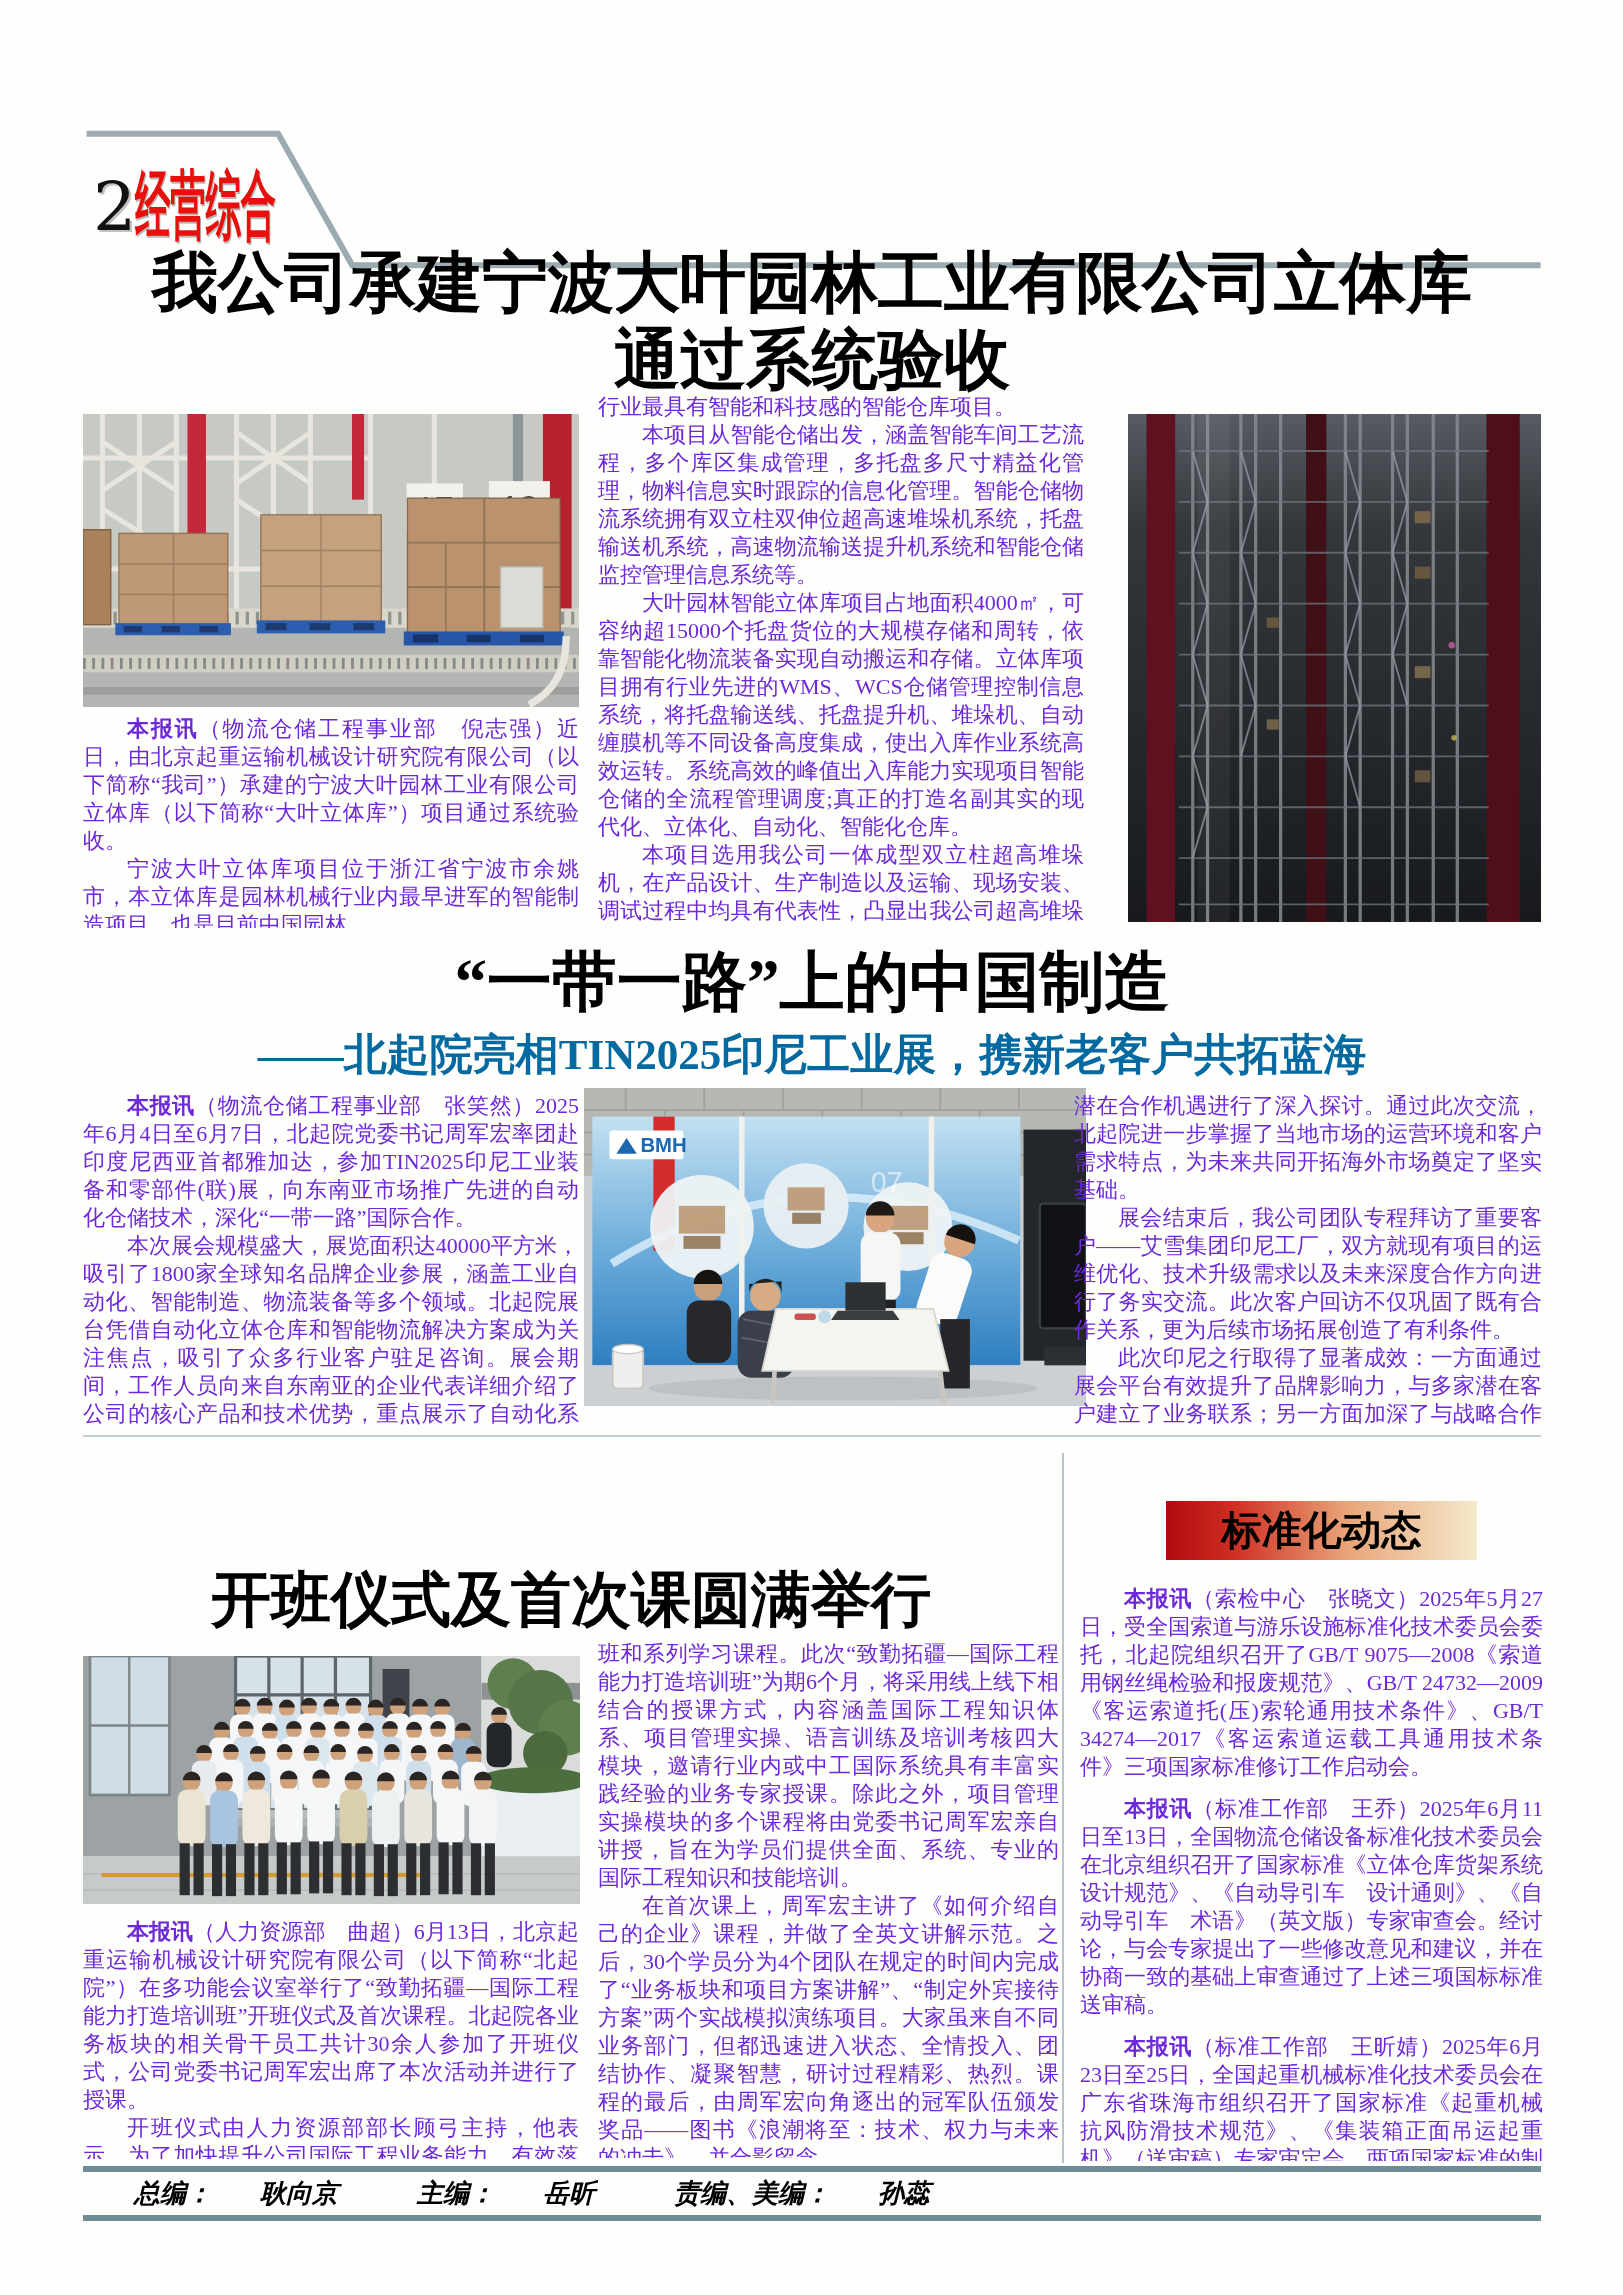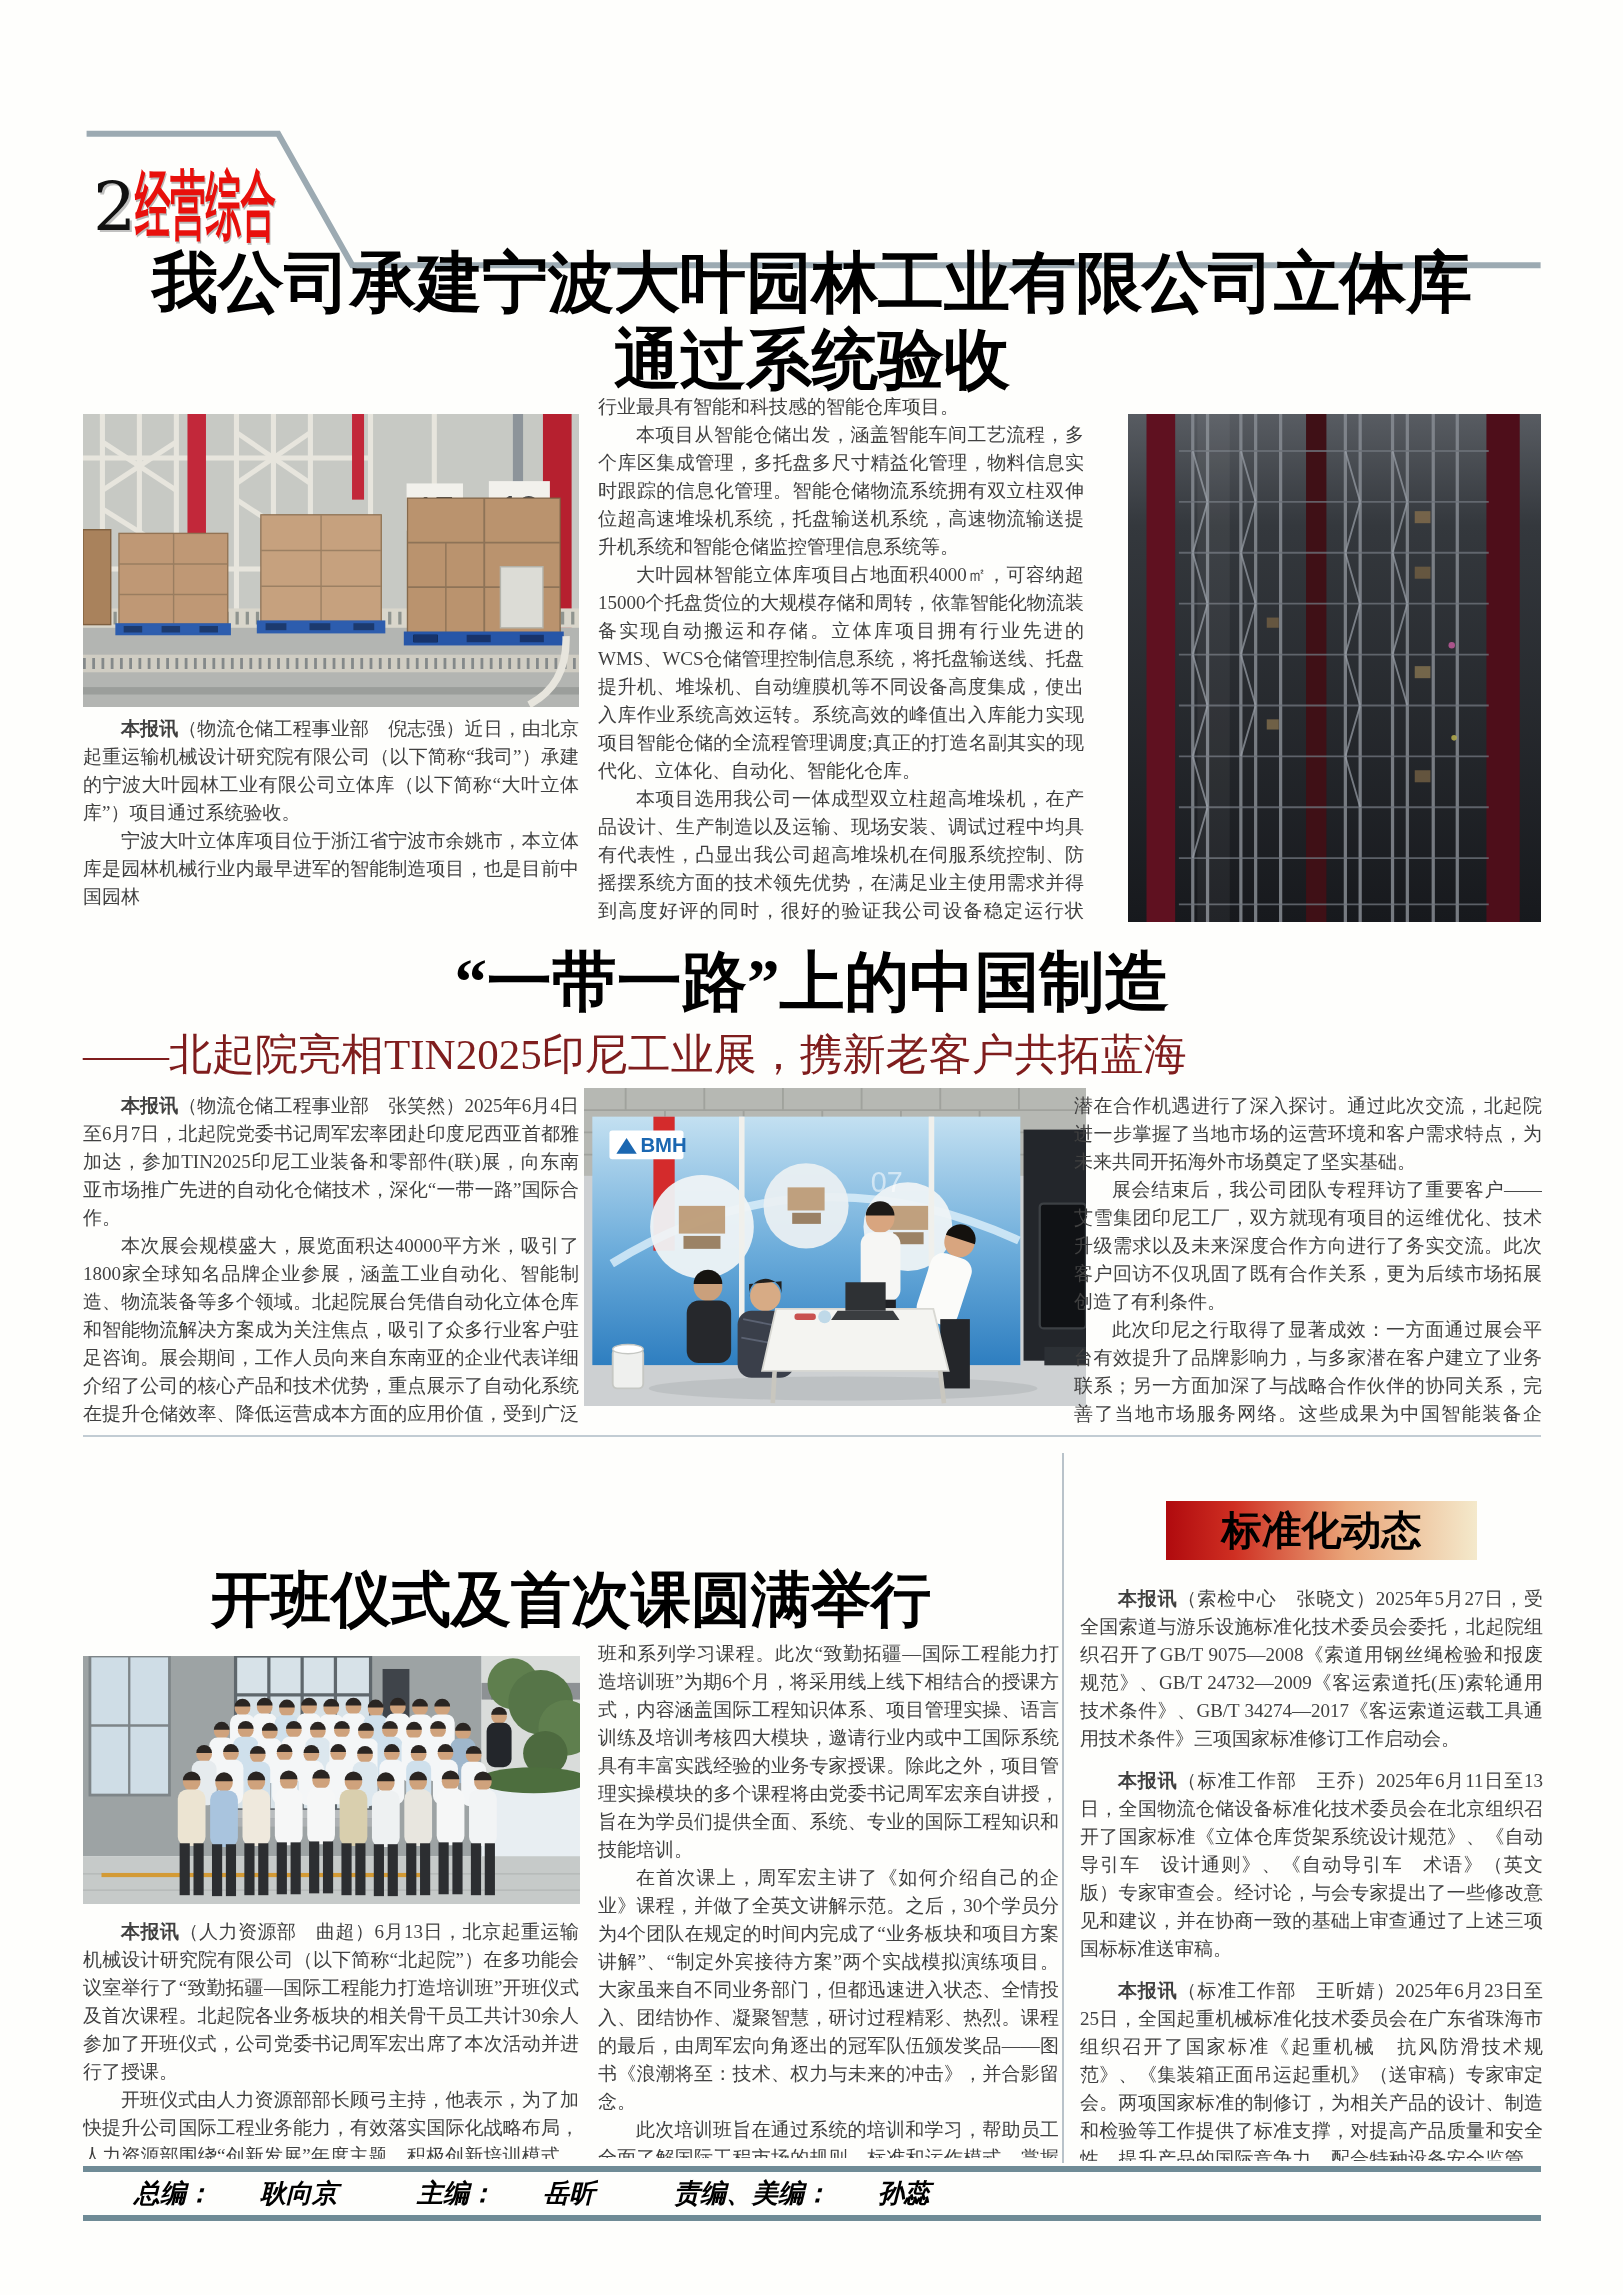--- a/index.html
+++ b/index.html
@@ -1,26 +1,26 @@
 <!DOCTYPE html>
 <html style="font-size:7.4px"><head>
 <meta charset="utf-8">
 <style>
   html,body{margin:0;padding:0;background:#ffffff;}
   .page{position:relative;width:1623px;height:2295px;background:#fefefc;overflow:hidden;
         font-family:"Liberation Serif",serif;color:#141414;}
   .abs{position:absolute;}
   .col{position:absolute;overflow:hidden;}
-  .bt{font-size:19px;line-height:28px;text-align:justify;color:#404040;}
+  .bt{font-size:22px;line-height:28px;text-align:justify;color:#6d28d9;}
   .bt p{margin:0;padding:0;text-indent:2em;}
   .bt p.cont{text-indent:0;}
   .lede{font-family:"Liberation Sans",sans-serif;font-weight:700;}
   .headline{position:absolute;text-align:center;font-weight:900;color:#000;
             font-family:"Liberation Serif",serif;white-space:nowrap;}
-  .subhead{position:absolute;font-weight:400;color:#7f1d1d;white-space:nowrap;}
+  .subhead{position:absolute;text-align:center;font-weight:700;color:#0369a1;white-space:nowrap;}
   .pageno{position:absolute;left:93px;top:167px;font-size:68px;font-family:"DejaVu Serif",serif;
           color:#111;text-shadow:2.3px 2.3px 0 rgba(120,120,120,.45);}
   .section-title{position:absolute;left:135px;top:168px;font-size:75px;line-height:75px;font-weight:900;
           color:#e8100c;font-family:"Liberation Sans",sans-serif;transform:scaleX(.47);
           transform-origin:0 0;white-space:nowrap;text-shadow:1.9px 1.9px 0 rgba(0,0,0,.28);}
   .std-banner{position:absolute;left:1166px;top:1501px;width:311px;height:59px;
           background:linear-gradient(90deg,#b00a0e 0%,#cf2f22 22%,#e9a478 58%,#f4e9cb 100%);
           display:flex;align-items:center;justify-content:center;}
   .std-banner span{font-family:"Liberation Sans",sans-serif;font-weight:900;font-size:40px;color:#000;}
   .std-item{margin-bottom:14px;}

